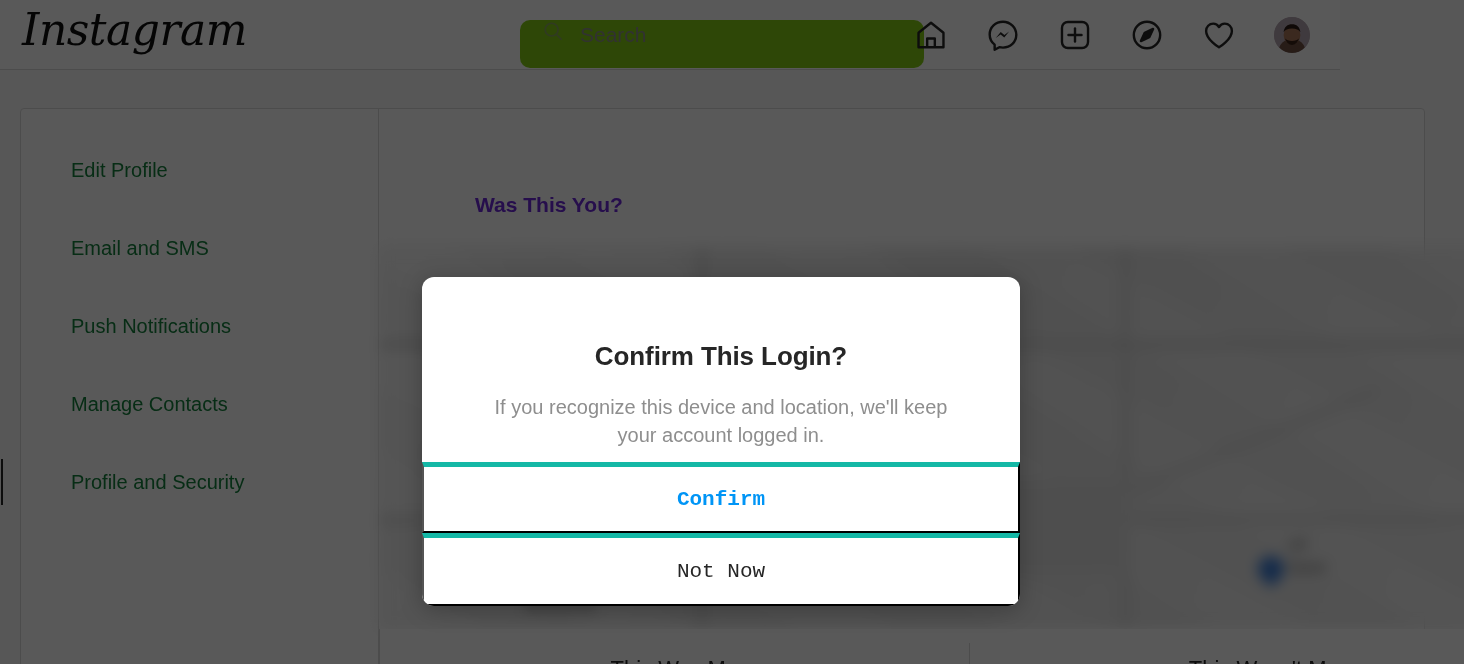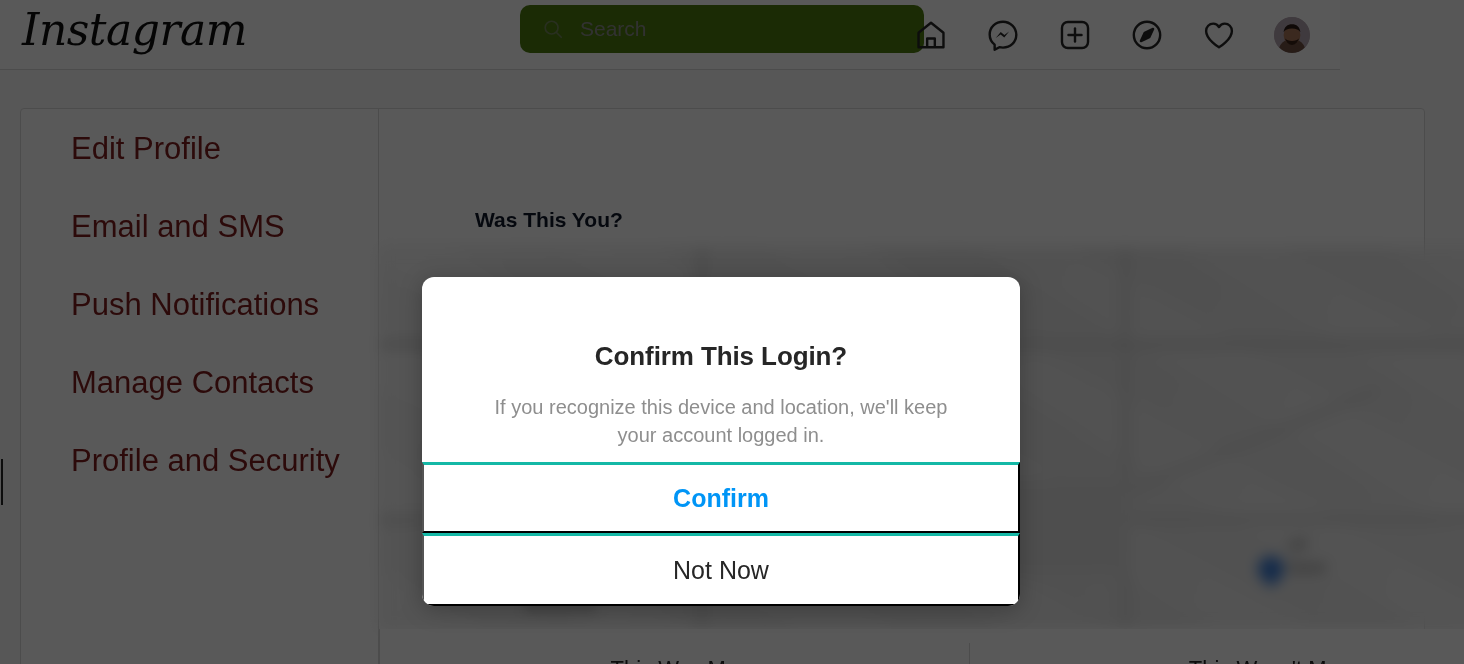--- a/index.html
+++ b/index.html
@@ -47,27 +47,27 @@
     font-size: 44px;
     letter-spacing: -0.5px;
     color: #111111;
     white-space: nowrap;
   }
 
   
   #search-wrap {
     position: absolute;
     left: 520px;
-    top: 5px;
+    top: 20px;
     width: 404px;
     height: 48px;
-    background: #4d7c0f;
+    background: #84cc16;
     border-radius: 10px;
     display: flex;
-    align-items: center;
+    align-items: flex-start;
     padding-left: 22px;
   }
   #search-icon { width: 22px; height: 22px; flex: none; opacity: .62; }
   #search-input {
     border: none;
     outline: none;
     background: transparent;
     font-family: "Liberation Sans", sans-serif;
     font-size: 21px;
     color: #262626;
@@ -117,24 +117,25 @@
   #sidebar {
     width: 358px;
     flex: none;
     border-right: 1px solid #dbdbdb;
     padding-top: 22px;
     position: relative;
   }
   .side-item {
     height: 78px;
     display: flex;
+    align-items: center;
     padding-left: 50px;
-    font-size: 31px;
+    font-size: 20px;
     font-weight: 300;
-    color: #7f1d1d;
+    color: #15803d;
     position: relative;
     cursor: pointer;
     white-space: nowrap;
   }
   .side-item.active::before {
     content: "";
     position: absolute;
     left: -20px;
     top: 16px;
     bottom: 16px;
@@ -148,24 +149,24 @@
     padding: 58px 0 0 96px;
     position: relative;
   }
   #page-title {
     font-size: 31px;
     font-weight: 300;
     color: #262626;
     letter-spacing: .2px;
   }
   #section-subtitle {
-    margin-top: 41px;
+    margin-top: 26px;
     font-size: 21px;
     font-weight: 700;
-    color: #0f172a;
+    color: #6d28d9;
   }
 
   
   #activity-card {
     position: absolute;
     left: 0px;
     top: 138px;
     width: 1180px;
     height: 382px;
     border: 1px solid #dbdbdb;
@@ -270,29 +271,29 @@
   #modal-message {
     margin-top: 22px;
     font-size: 20px;
     font-weight: 400;
     line-height: 1.38;
     color: #8e8e8e;
   }
   .modal-btn {
     height: 71px;
     flex: none;
-    border-top: 3px solid #14b8a6;
+    border-top: 5px solid #14b8a6;
     display: flex;
     align-items: center;
     justify-content: center;
-    font-size: 25px;
+    font-size: 21px;
     cursor: pointer;
     background: transparent;
     width: 100%;
-    font-family: Liberation Sans, sans-serif;
+    font-family: Liberation Mono, monospace;
   }
   #btn-confirm { color: #0095f6; font-weight: 700; }
   #btn-notnow  { color: #262626; font-weight: 400; height: 73px; text-align: right; }
 </style>
 </head>
 <body>
 
 <div id="stage">
 
   <div id="page">

